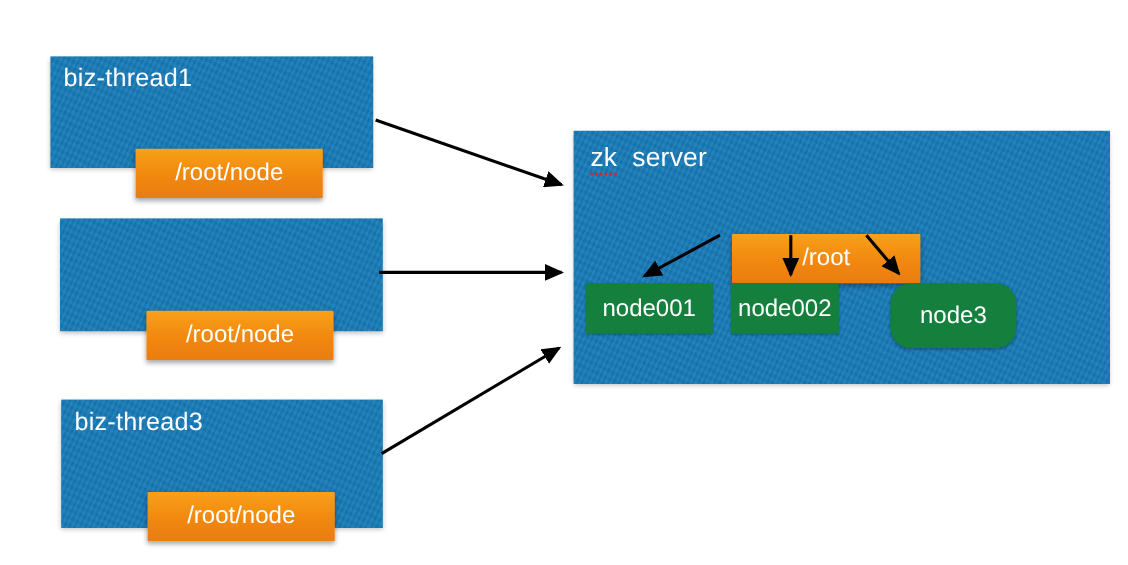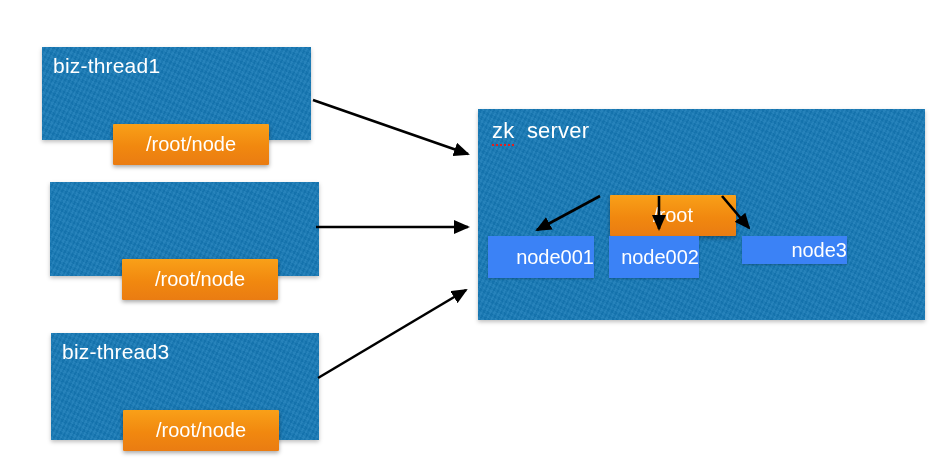--- a/index.html
+++ b/index.html
@@ -58,23 +58,22 @@
     white-space: nowrap;
     z-index: 2;
   }
   .chip.orange {
     background: linear-gradient(180deg, #f9a018 0%, #f1880f 55%, #ea7c12 100%);
     box-shadow: 0 2px 4px rgba(0,0,0,0.35);
     border-radius: 1px;
     margin-top: 44px;
   }
   .chip.green {
-    background: #3b82f6;
+    background: #15803d;
     box-shadow: 0 1px 2px rgba(0,0,0,0.25);
-    justify-content: flex-end;
   }
   
   .arrows {
     position: absolute;
     left: 0;
     top: 0;
     width: 940px;
     height: 471px;
     z-index: 5;
     pointer-events: none;
@@ -117,27 +116,27 @@
     <div class="chip orange" style="left:72px; top:33px; width:156px; height:41px;">
       <span>/root/node</span>
     </div>
   </div>
 
   <div class="panel" style="left:478px; top:109px; width:447px; height:211px;">
     <div class="panel-label server-label">
       <span class="misspell">zk</span>
       <span class="rest">server</span>
     </div>
-    <div class="chip orange" style="left:132px; top:42px; width:126px; height:41px;">
+    <div class="chip orange" style="left:132px; top:42px; width:157px; height:41px;">
       <span>/root</span>
     </div>
     <div class="chip green" style="left:10px; top:127px; width:106px; height:42px;">
       <span>node001</span>
     </div>
     <div class="chip green" style="left:131px; top:127px; width:90px; height:42px;">
       <span>node002</span>
     </div>
-    <div class="chip green" style="left:264px; top:127px; width:105px; height:28px;">
+    <div class="chip green" style="left:264px; top:127px; width:105px; height:54px;border-radius:17px;">
       <span>node3</span>
     </div>
   </div>
 
 </div>
 
 </body></html>

